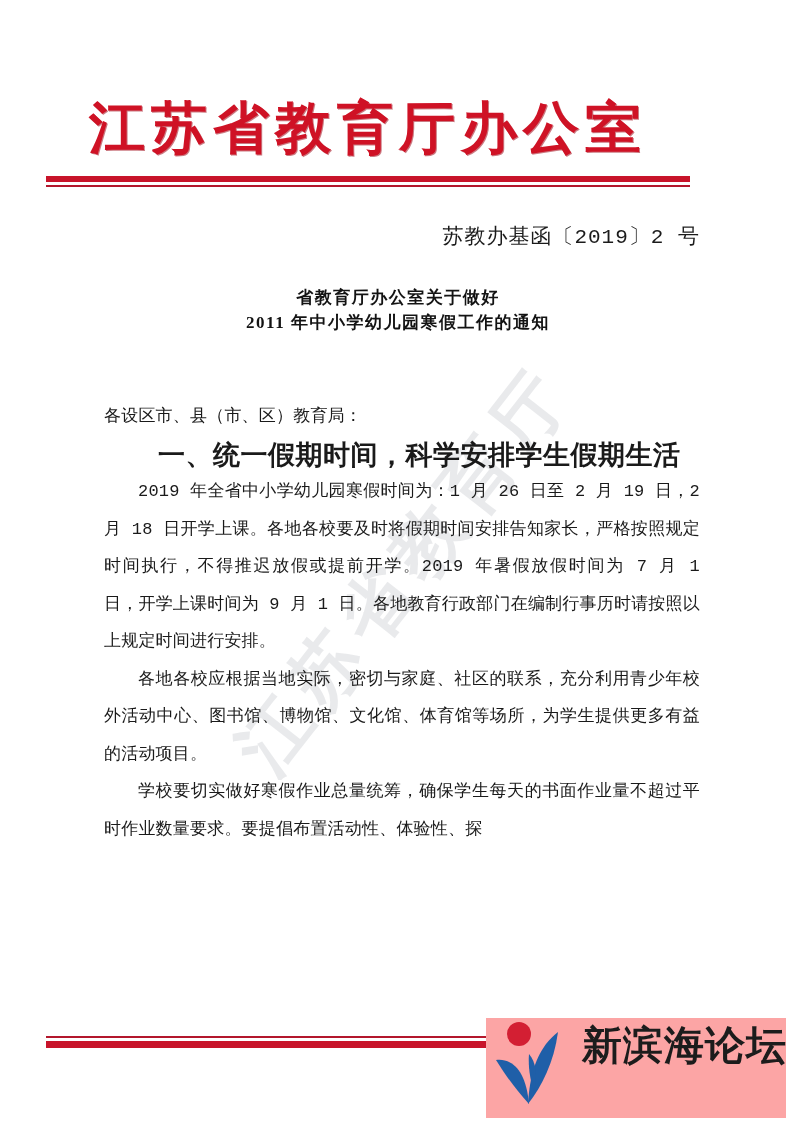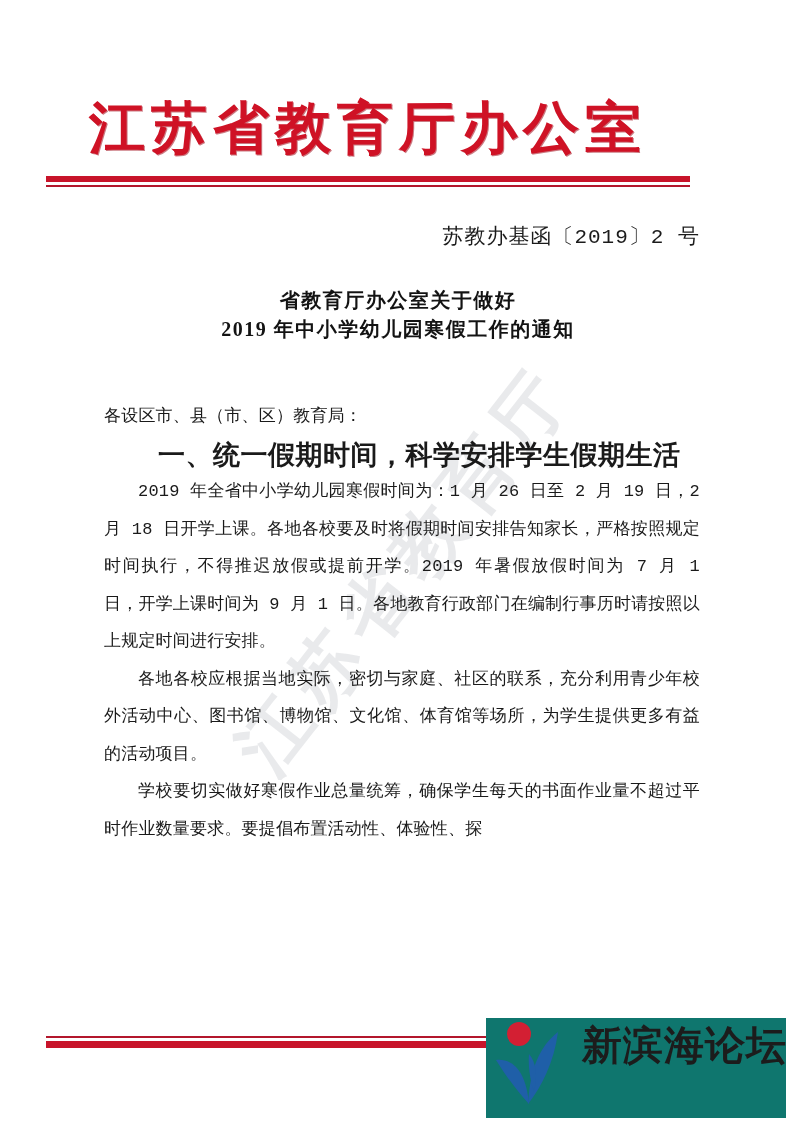--- a/index.html
+++ b/index.html
@@ -100,21 +100,21 @@
   
   .doc-title {
     position: absolute;
     top: 286px;
     left: 0;
     width: 796px;
     z-index: 3;
     text-align: center;
     font-family: "Liberation Serif", "DejaVu Serif", serif;
     font-weight: 700;
-    font-size: 20px;
+    font-size: 17px;
     letter-spacing: 1.5px;
     line-height: 1.45;
     color: #131313;
   }
   .doc-title .line {
     display: block;
   }
 
   
   .body-area {
@@ -169,21 +169,21 @@
     background: #c8142a;
   }
 
   .logo {
     position: absolute;
     left: 486px;
     top: 1018px;
     width: 300px;
     height: 100px;
     z-index: 5;
-    background: #0f766e;
+    background: #fca5a5;
   }
   .logo-mark {
     position: absolute;
     left: 0;
     top: 2px;
     width: 96px;
     height: 94px;
   }
   .logo-text {
     position: absolute;
@@ -224,21 +224,21 @@
       <div class="bar-thick"></div>
       <div class="bar-gap"></div>
       <div class="bar-thin"></div>
     </div>
   </div>
 
   <div class="doc-number">苏教办基函〔2019〕2 号</div>
 
   <div class="doc-title">
     <span class="line">省教育厅办公室关于做好</span>
-    <span class="line">2019 年中小学幼儿园寒假工作的通知</span>
+    <span class="line">2011 年中小学幼儿园寒假工作的通知</span>
   </div>
 
   <div class="body-area">
     <p class="para salutation">各设区市、县（市、区）教育局：</p>
     <p class="para section-heading">一、统一假期时间，科学安排学生假期生活</p>
     <p class="para indent">2019 年全省中小学幼儿园寒假时间为：1 月 26 日至 2 月 19 日，2 月 18 日开学上课。各地各校要及时将假期时间安排告知家长，严格按照规定时间执行，不得推迟放假或提前开学。2019 年暑假放假时间为 7 月 1 日，开学上课时间为 9 月 1 日。各地教育行政部门在编制行事历时请按照以上规定时间进行安排。</p>
     <p class="para indent">各地各校应根据当地实际，密切与家庭、社区的联系，充分利用青少年校外活动中心、图书馆、博物馆、文化馆、体育馆等场所，为学生提供更多有益的活动项目。</p>
     <p class="para indent">学校要切实做好寒假作业总量统筹，确保学生每天的书面作业量不超过平时作业数量要求。要提倡布置活动性、体验性、探</p>
   </div>
 

